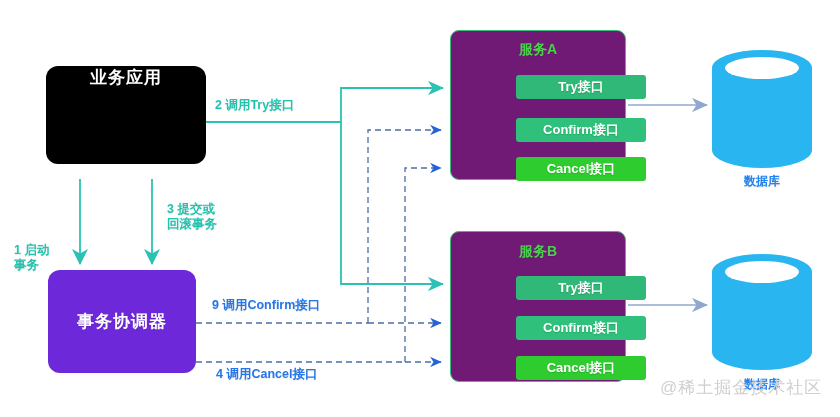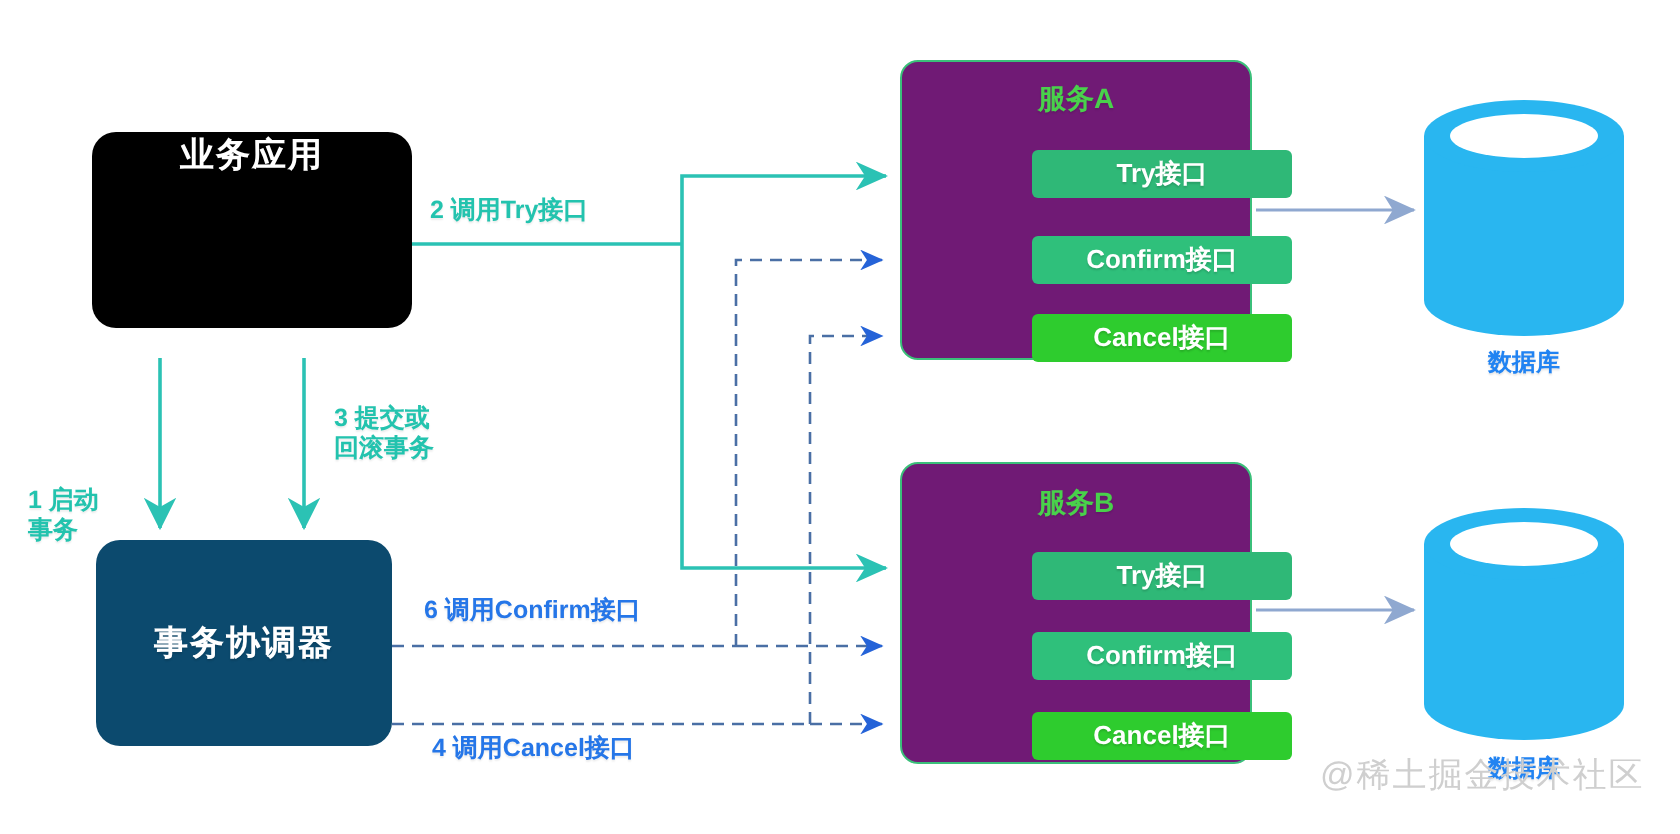--- a/index.html
+++ b/index.html
@@ -20,21 +20,21 @@
 
   
   .box-app{
     left:46px; top:66px; width:160px; height:98px;
     background:#000000;
     border-radius:12px;
     display:flex;justify-content:center;
   }
   .box-coord{
     left:48px; top:270px; width:148px; height:103px;
-    background:#0c4a6e;
+    background:#6d28d9;
     border-radius:12px;
     display:flex;align-items:center;justify-content:center;
   }
   .box-label{
     color:#ffffff;
     font-size:17px;
     font-weight:bold;
     letter-spacing:1px;
     text-shadow:0 1px 1px rgba(0,0,0,.12);
     white-space:nowrap;
@@ -222,19 +222,19 @@
   <div class="elabel teal lbl-start">
     <div>1 启动</div>
     <div>事务</div>
   </div>
 
   <div class="elabel teal lbl-commit">
     <div>3 提交或</div>
     <div>回滚事务</div>
   </div>
 
-  <div class="elabel blue lbl-confirm">6 调用Confirm接口</div>
+  <div class="elabel blue lbl-confirm">9 调用Confirm接口</div>
 
   <div class="elabel blue lbl-cancel">4 调用Cancel接口</div>
 
   <div class="watermark">@稀土掘金技术社区</div>
 
 </div>
 
 </body></html>

